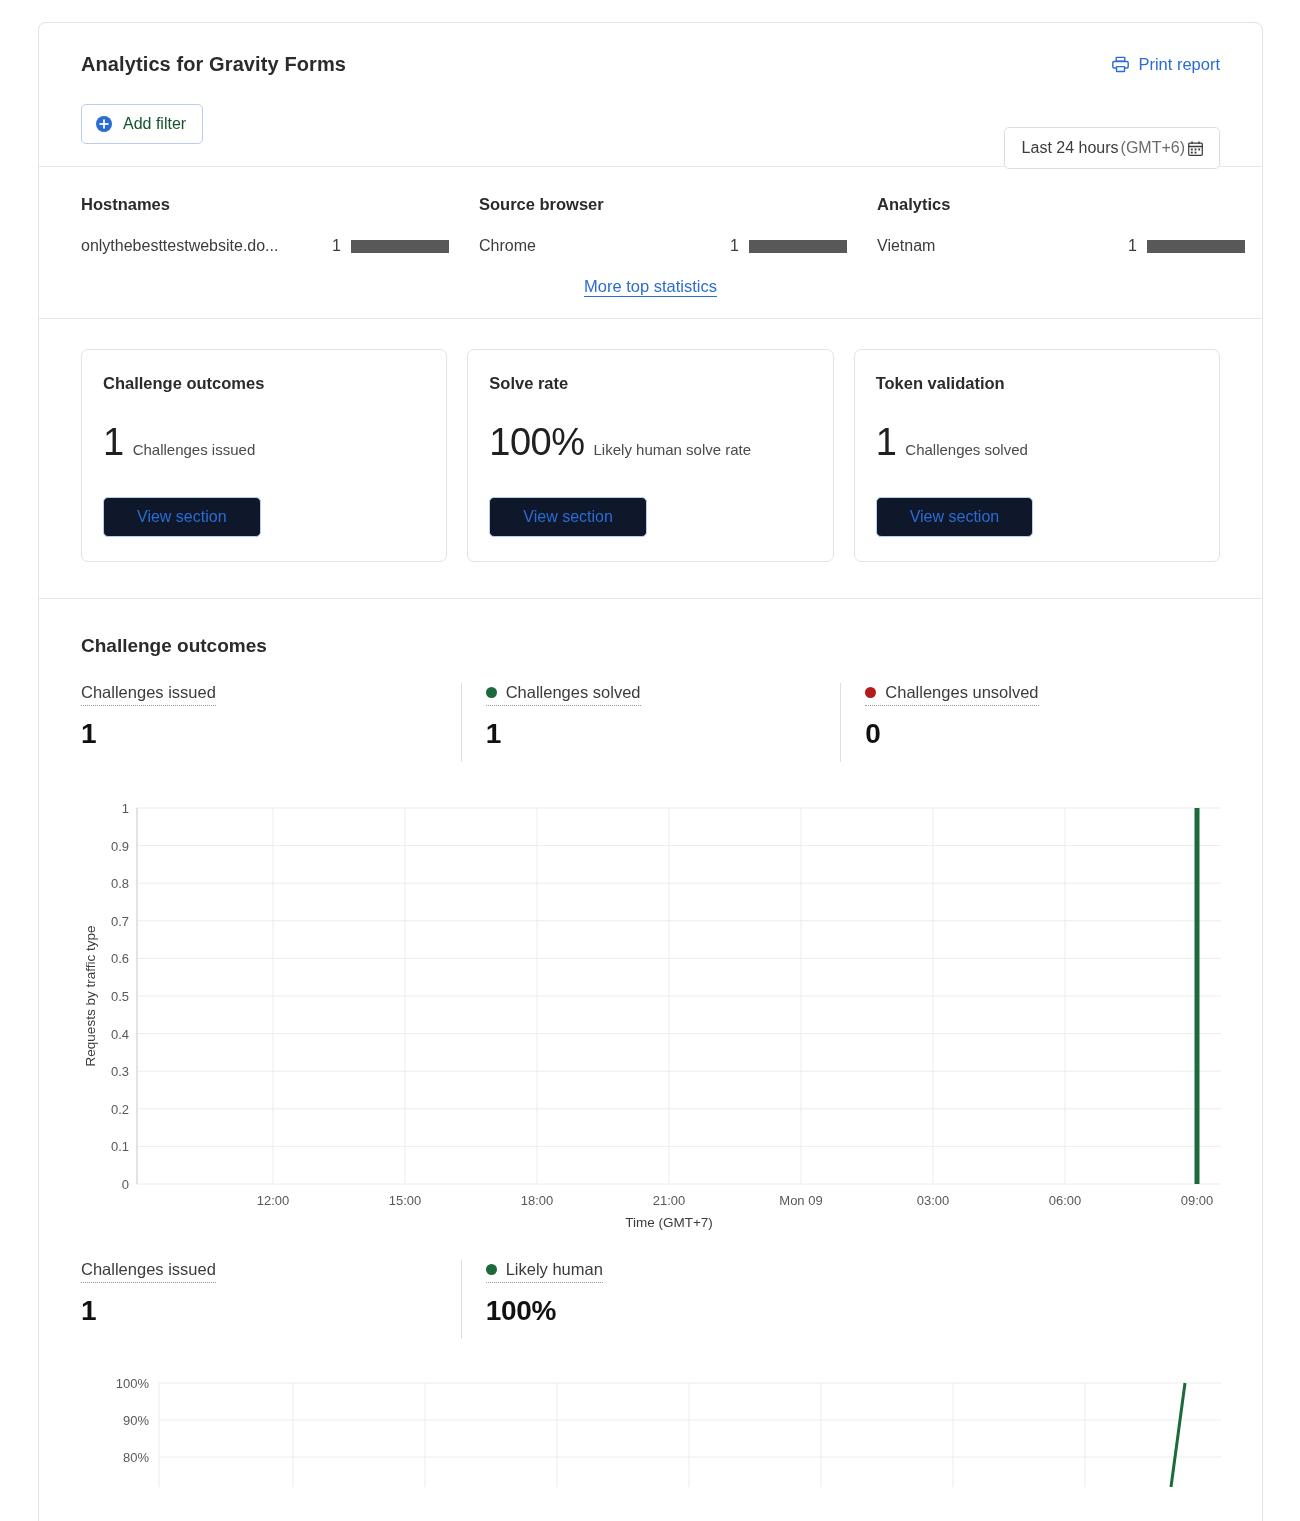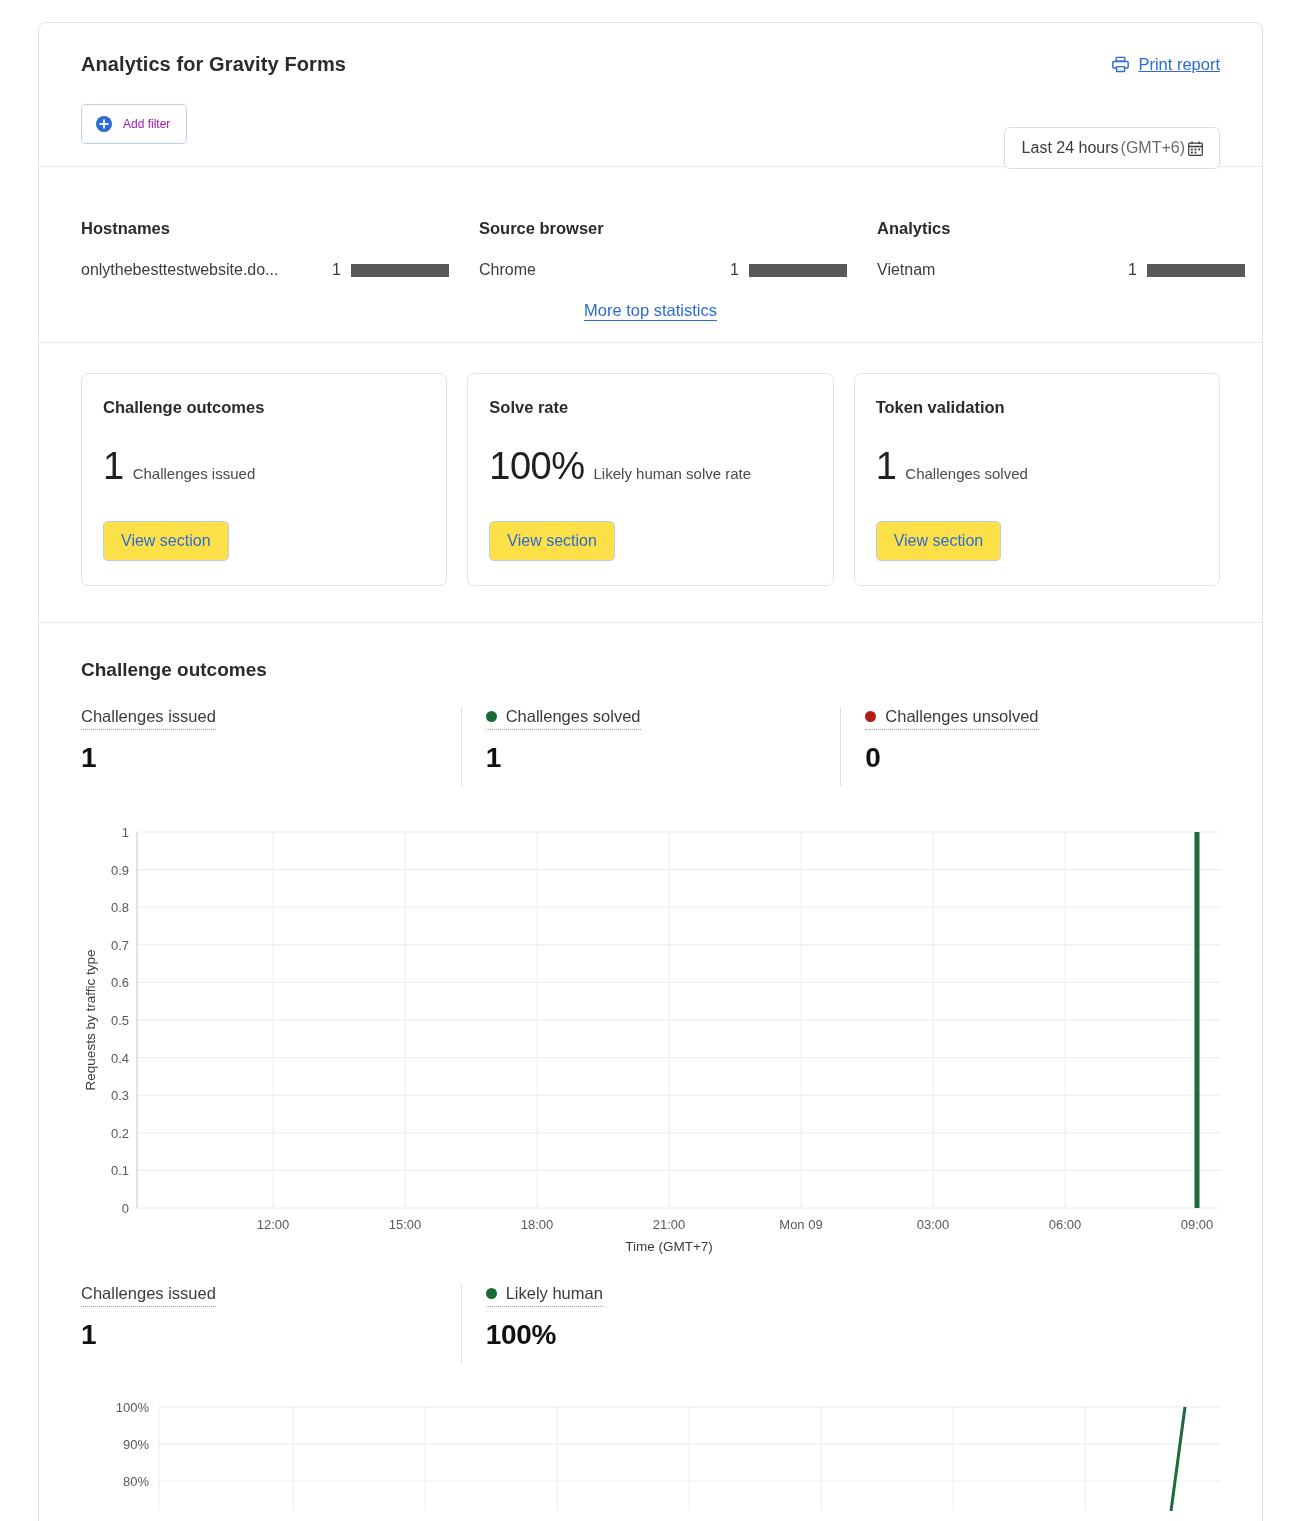--- a/index.html
+++ b/index.html
@@ -26,29 +26,29 @@
 
   
   .hdr { padding: 30px 42px 22px 42px; border-bottom: 1px solid #e8e8e8; position: relative; }
   .hdr-title {
     font-size: 20px; font-weight: 700; color: #2b2b2b; letter-spacing: .1px;
     margin: 0 0 28px 0;
   }
   .print-link {
     position: absolute; right: 42px; top: 32px;
     display: flex; align-items: center; gap: 8px;
-    color: #2b6cd4; font-size: 16.5px; cursor: pointer; text-decoration: underline;
+    color: #2b6cd4; font-size: 16.5px; cursor: pointer;
   }
   .print-link svg { display:block; }
 
   .add-filter {
     display: inline-flex; align-items: center; gap: 10px;
     border: 1px solid #b9cdee; border-radius: 5px;
-    background: #fff; color: #a21caf;
-    font-size: 12px; font-family: inherit;
+    background: #fff; color: #14532d;
+    font-size: 16px; font-family: inherit;
     padding: 10px 16px 10px 13px;
     cursor: pointer;
   }
   .plus-icon { width:18px; height:18px; display:block; }
 
   .range-picker {
     position: absolute; right: 42px; top: 104px;
     display: flex; align-items: center; gap: 2px;
     border: 1px solid #dcdcdc; border-radius: 5px;
     background: #fff; padding: 11px 15px 11px 17px;
@@ -57,21 +57,21 @@
   .range-picker .tz { color: #6b6b6b; }
   .cal-icon { width:17px; height:17px; display:block; }
 
   
   .topstats {
     padding: 28px 42px 22px 42px;
     border-bottom: 1px solid #e8e8e8;
     position: relative;
   }
   .ts-grid { display: grid; grid-template-columns: 1fr 1fr 1fr; column-gap: 0px; }
-  .ts-col { padding-right: 30px; margin-top: 24px; }
+  .ts-col { padding-right: 30px; }
   .ts-head { font-size: 16.5px; font-weight: 700; color: #2b2b2b; margin-bottom: 23px; }
   .ts-row { display: flex; align-items: center; font-size: 16px; color: #3c3c3c; }
   .ts-name { flex: 0 0 auto; width: 238px; white-space: nowrap; overflow: hidden; text-overflow: ellipsis; }
   .ts-count { width: 22px; text-align: right; margin-right: 10px; color:#3c3c3c; }
   .ts-bar { height: 13px; background: #585858; }
   .more-link {
     display: block; text-align: center; margin-top: 22px;
     color: #2b6cd4; font-size: 16.5px; text-decoration: underline;
     text-underline-offset: 4px; cursor: pointer;
   }
@@ -88,23 +88,23 @@
     min-height: 205px;
   }
   .card-title { font-size: 16.5px; font-weight: 700; color: #2b2b2b; }
   .card-metric { display: flex; align-items: baseline; gap: 9px; margin-top: 30px; }
   .card-big { font-size: 38px; font-weight: 400; color: #202020; line-height: 1; letter-spacing:-.5px; }
   .card-sub { font-size: 15px; color: #4a4a4a; }
   .view-btn {
     margin-top: 36px;
     display: inline-block;
     border: 1px solid #b9cdee; border-radius: 5px;
-    background: #fde047; color: #2b6cd4;
+    background: #0f172a; color: #2b6cd4;
     font-size: 16px; font-family: inherit;
-    padding: 10px 17px; cursor: pointer;
+    padding: 10px 33px; cursor: pointer;
   }
 
   
   .section { padding: 36px 42px 0 42px; }
   .section-title { font-size: 19px; font-weight: 700; color: #2b2b2b; margin: 0 0 26px 0; }
 
   .metric-row { display: grid; grid-template-columns: repeat(3, 1fr); }
   .metric {
     padding: 0 0 12px 0;
   }

